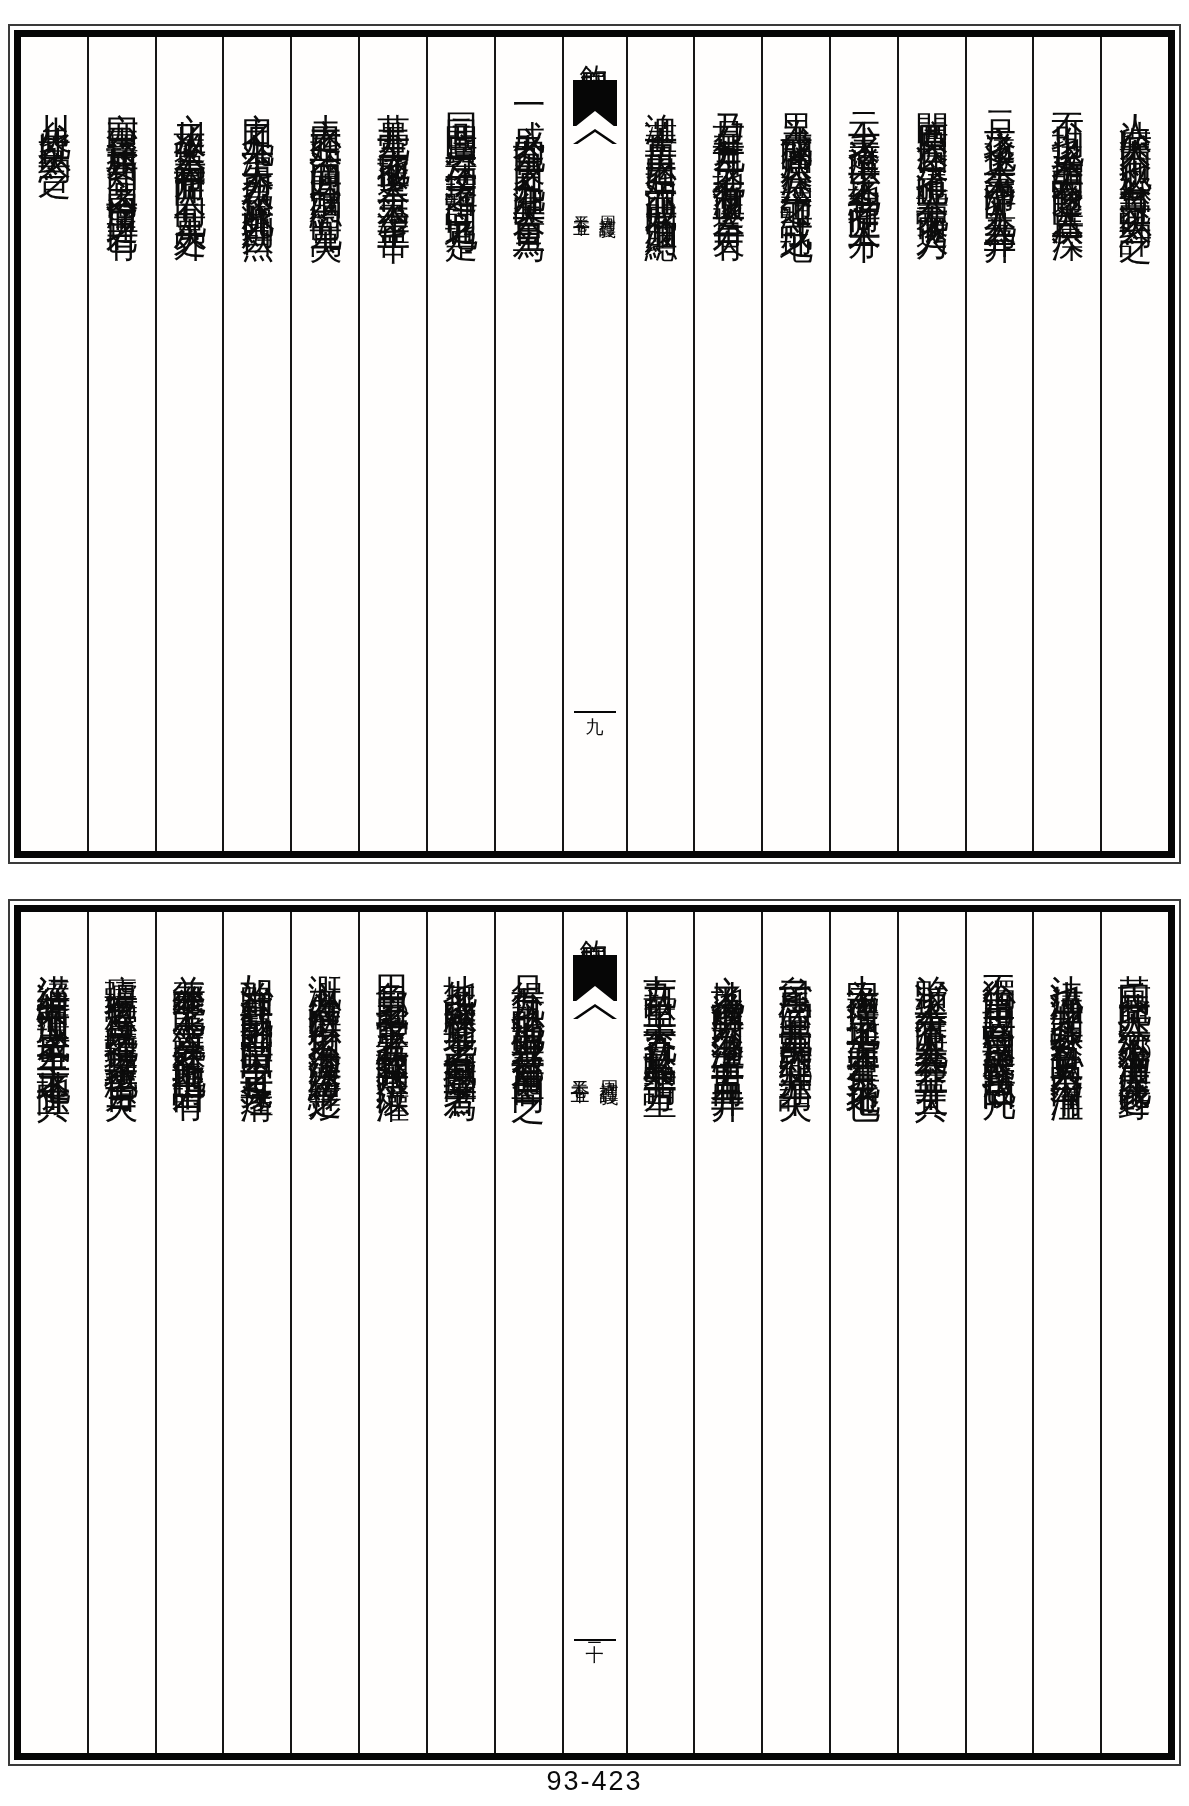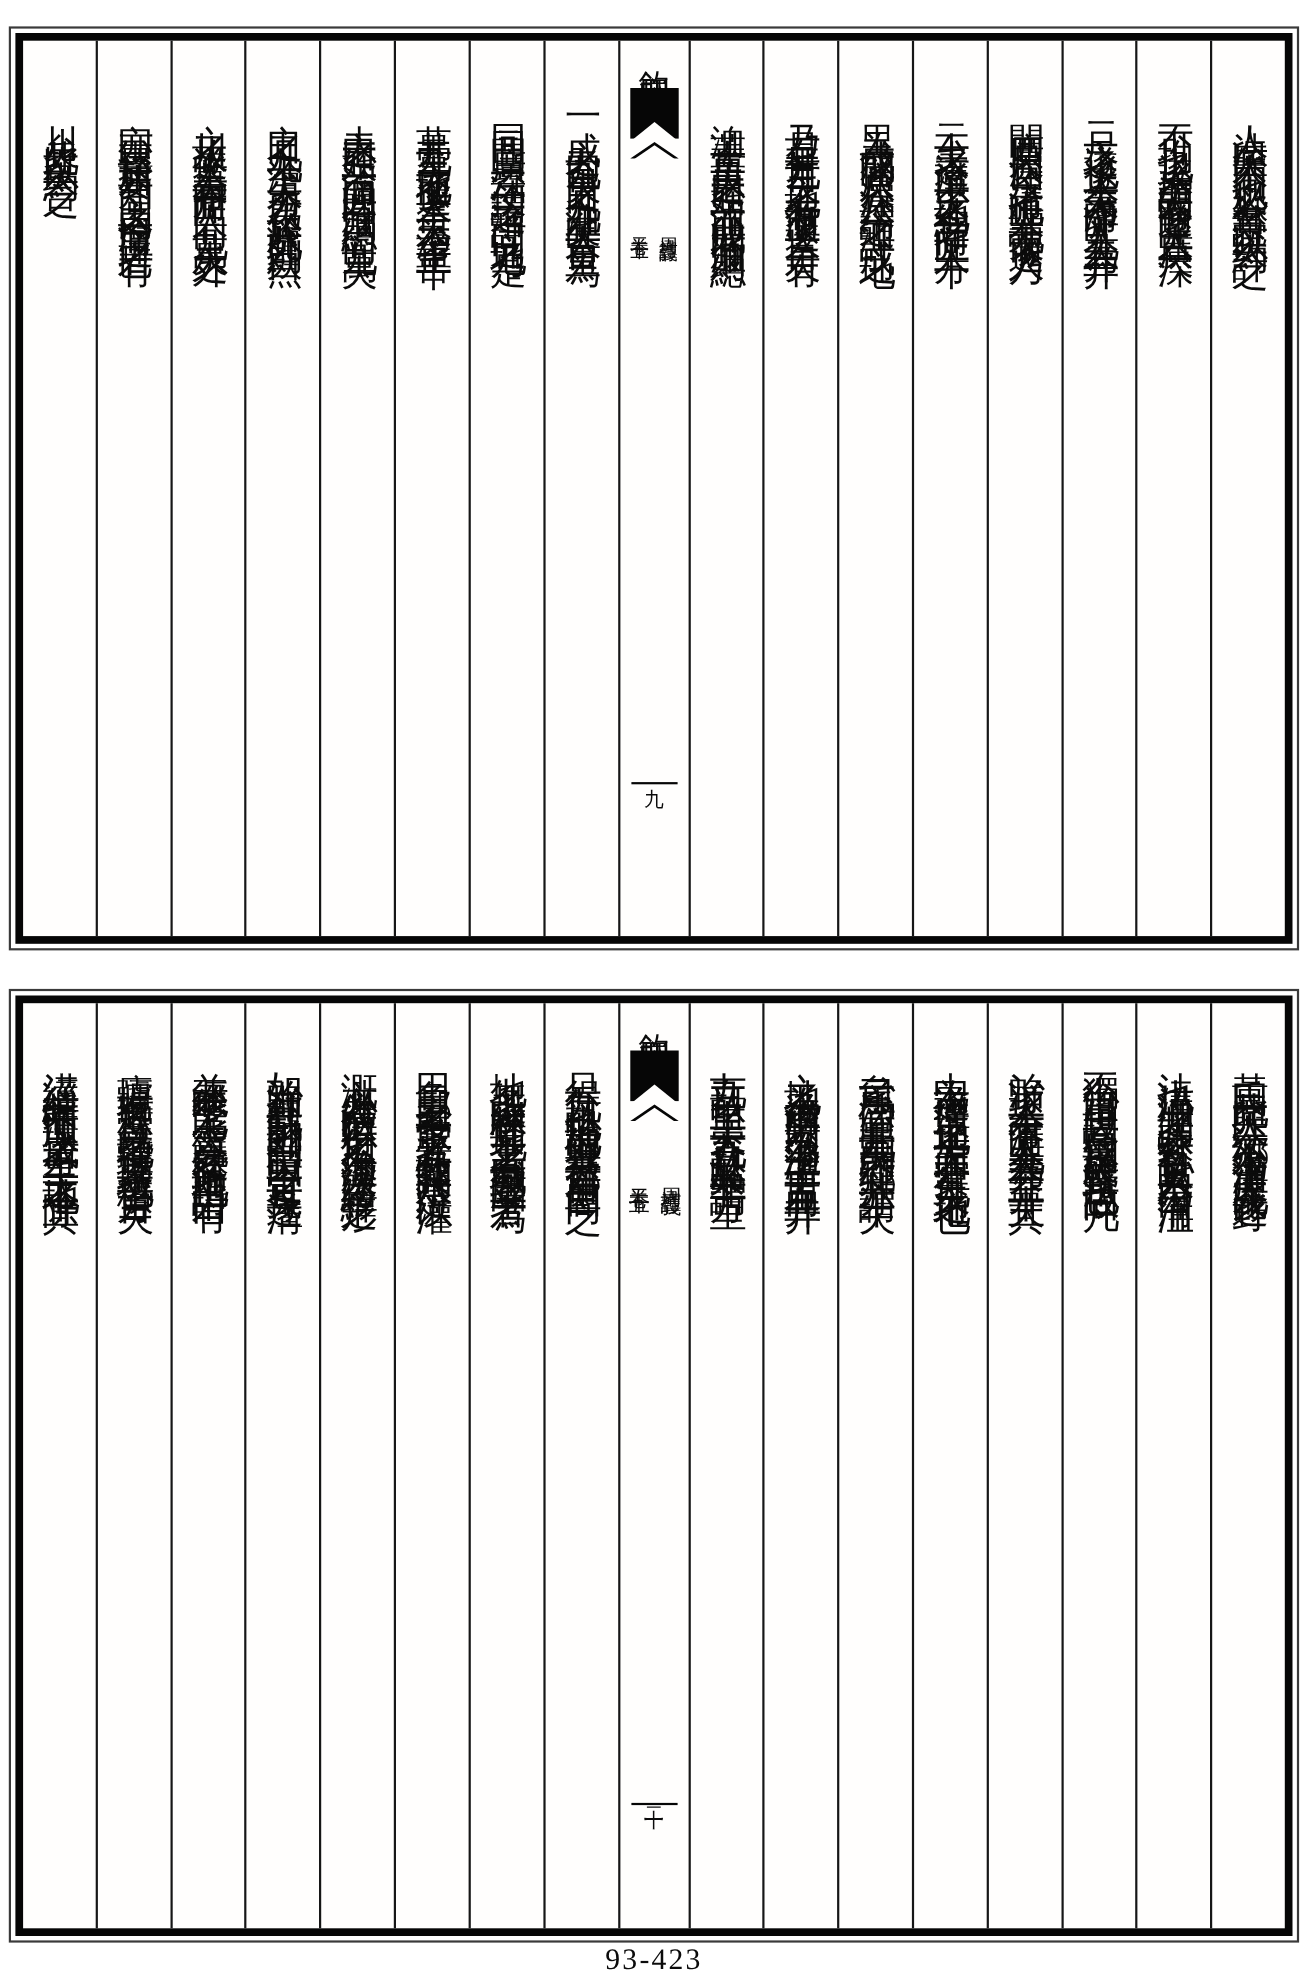--- a/index.html
+++ b/index.html
@@ -1,18 +1,18 @@
 <!DOCTYPE html>
 <html><head>
 <meta charset="utf-8">
 <style>
   html,body{margin:0;padding:0;background:#ffffff;}
   .canvas{
     position:relative;width:1189px;height:1806px;background:#ffffff;
-    font-family:Liberation Serif, serif;color:#0b0b0b;overflow:hidden;
+    font-family:Liberation Sans, sans-serif;color:#0b0b0b;overflow:hidden;
   }
   .page{
     position:absolute;left:14px;width:1161px;background:#fffefd;
     border:7px solid #060606;box-sizing:border-box;
     outline:2px solid #3a3a3a;outline-offset:4px;
   }
   #page1{top:30px;height:828px;}
   #page2{top:905px;height:855px;}
   .cols{display:flex;flex-direction:row-reverse;height:100%;}
   .col{

